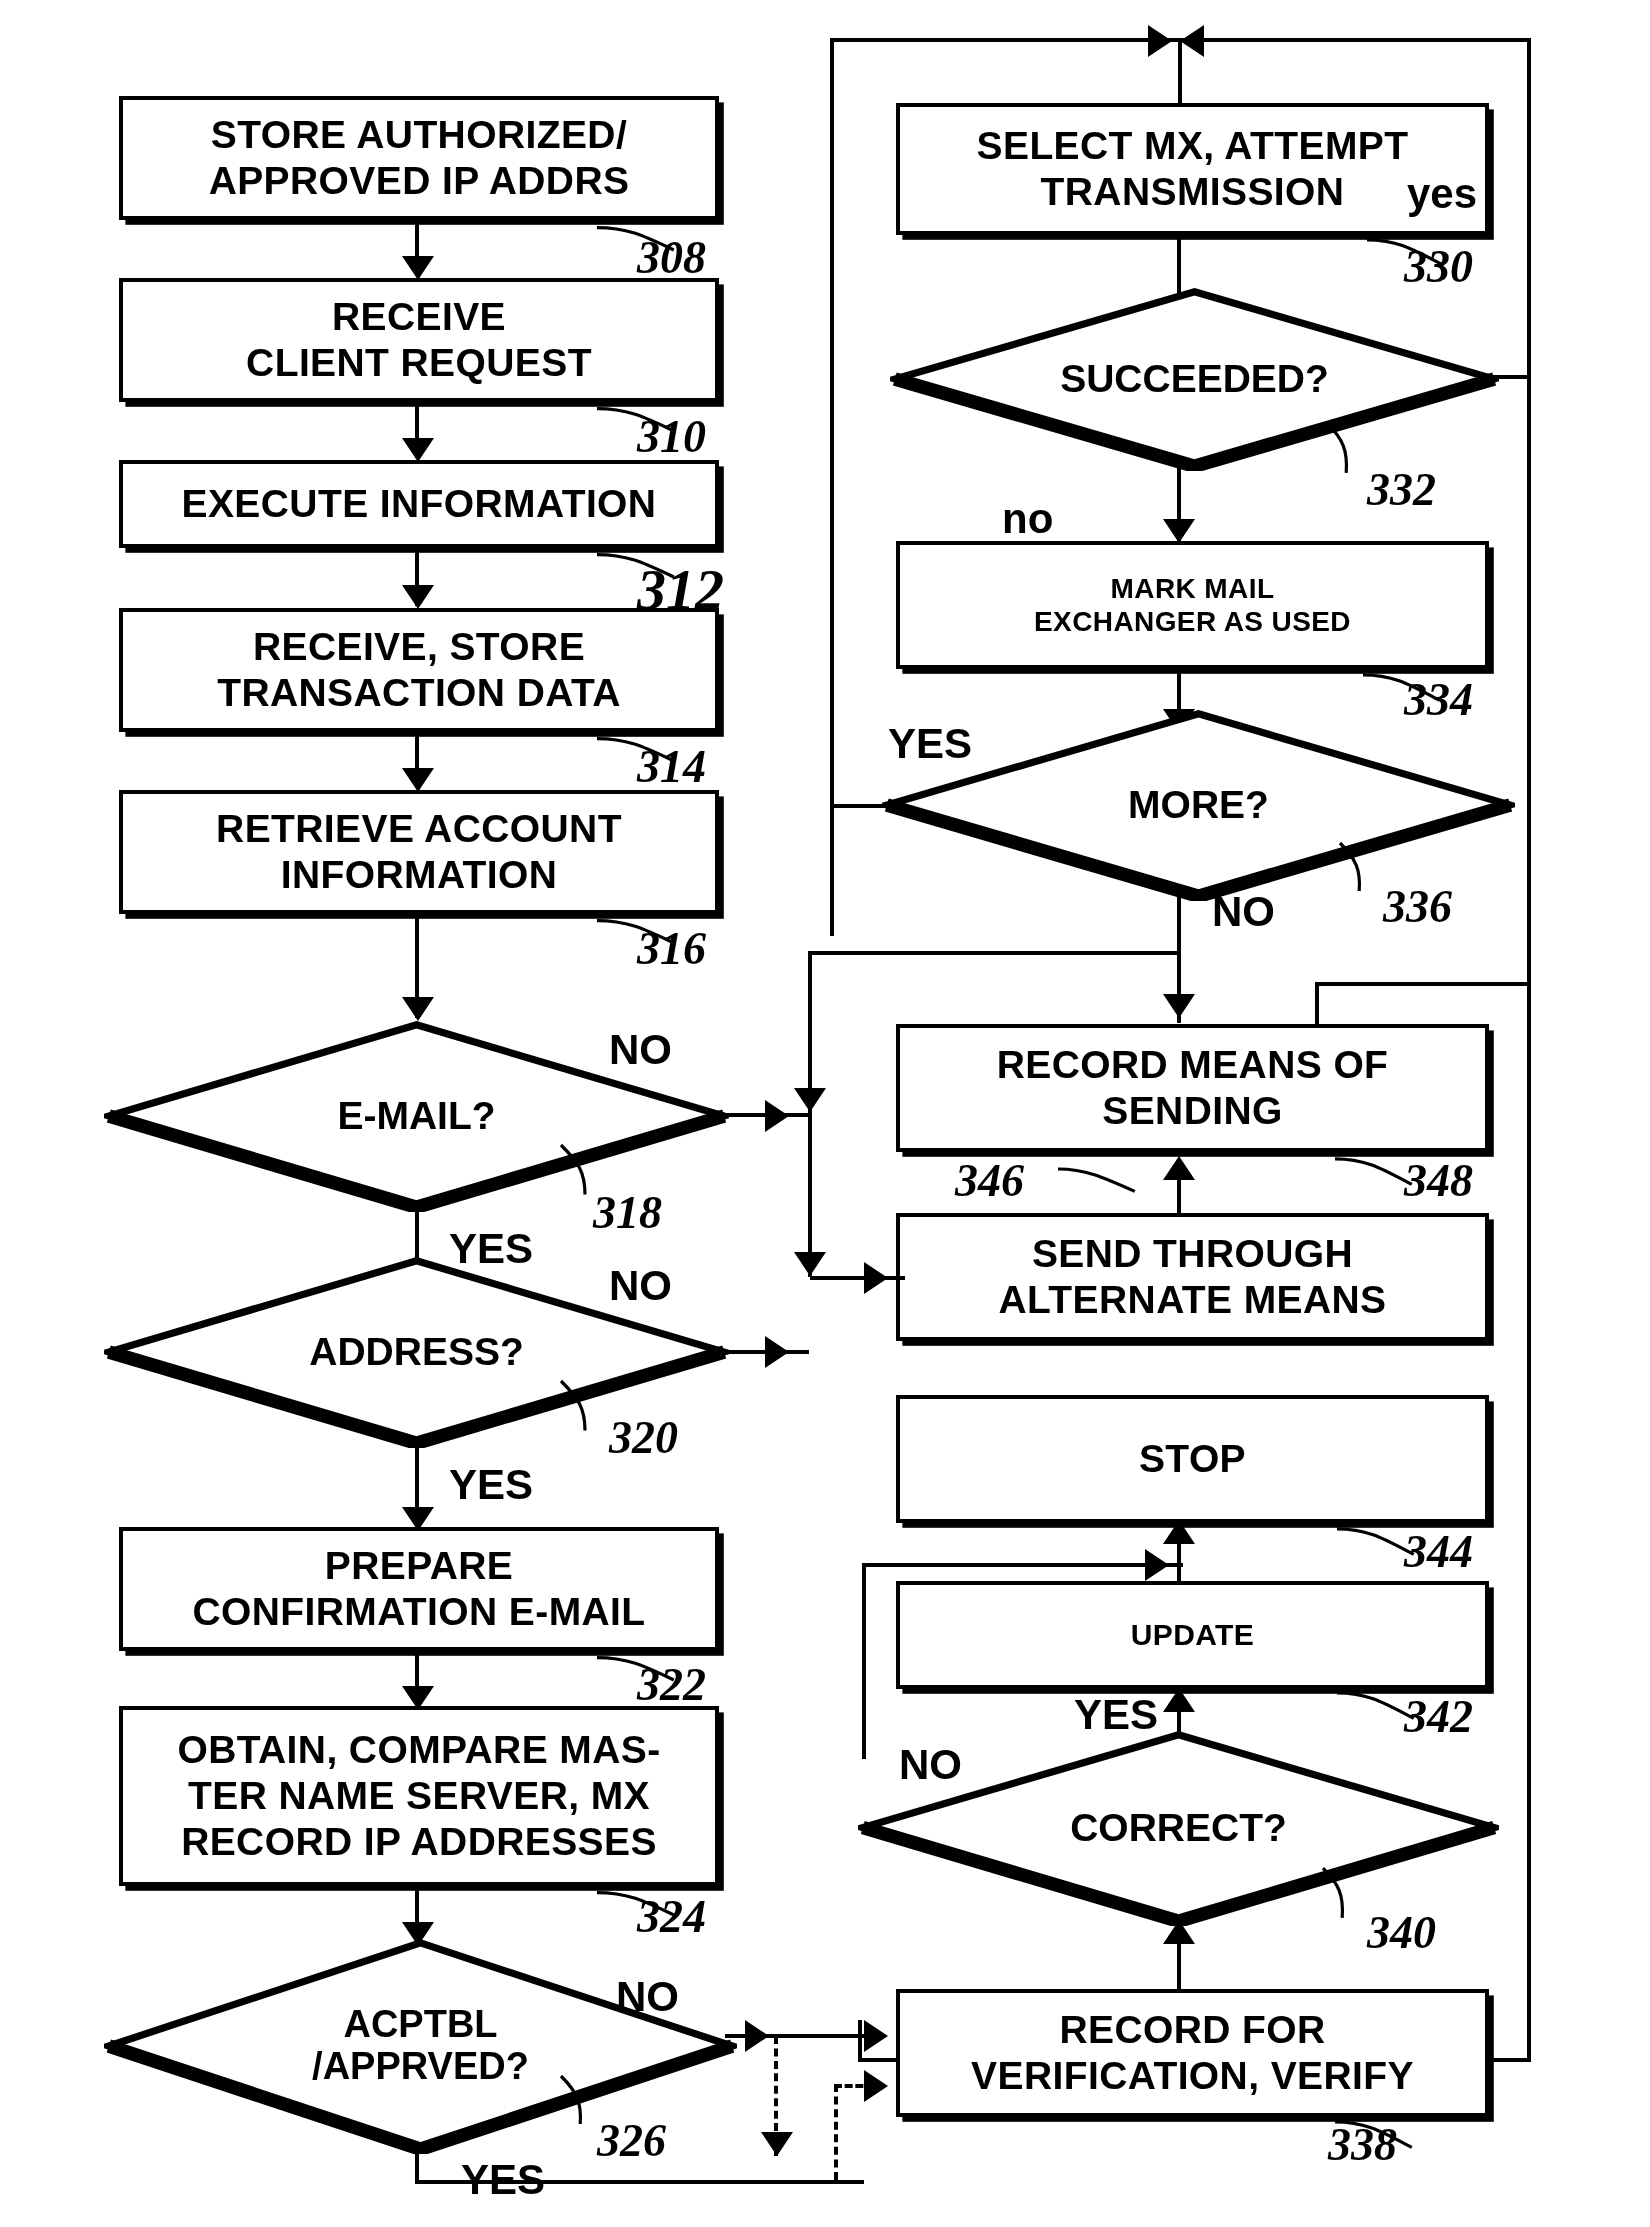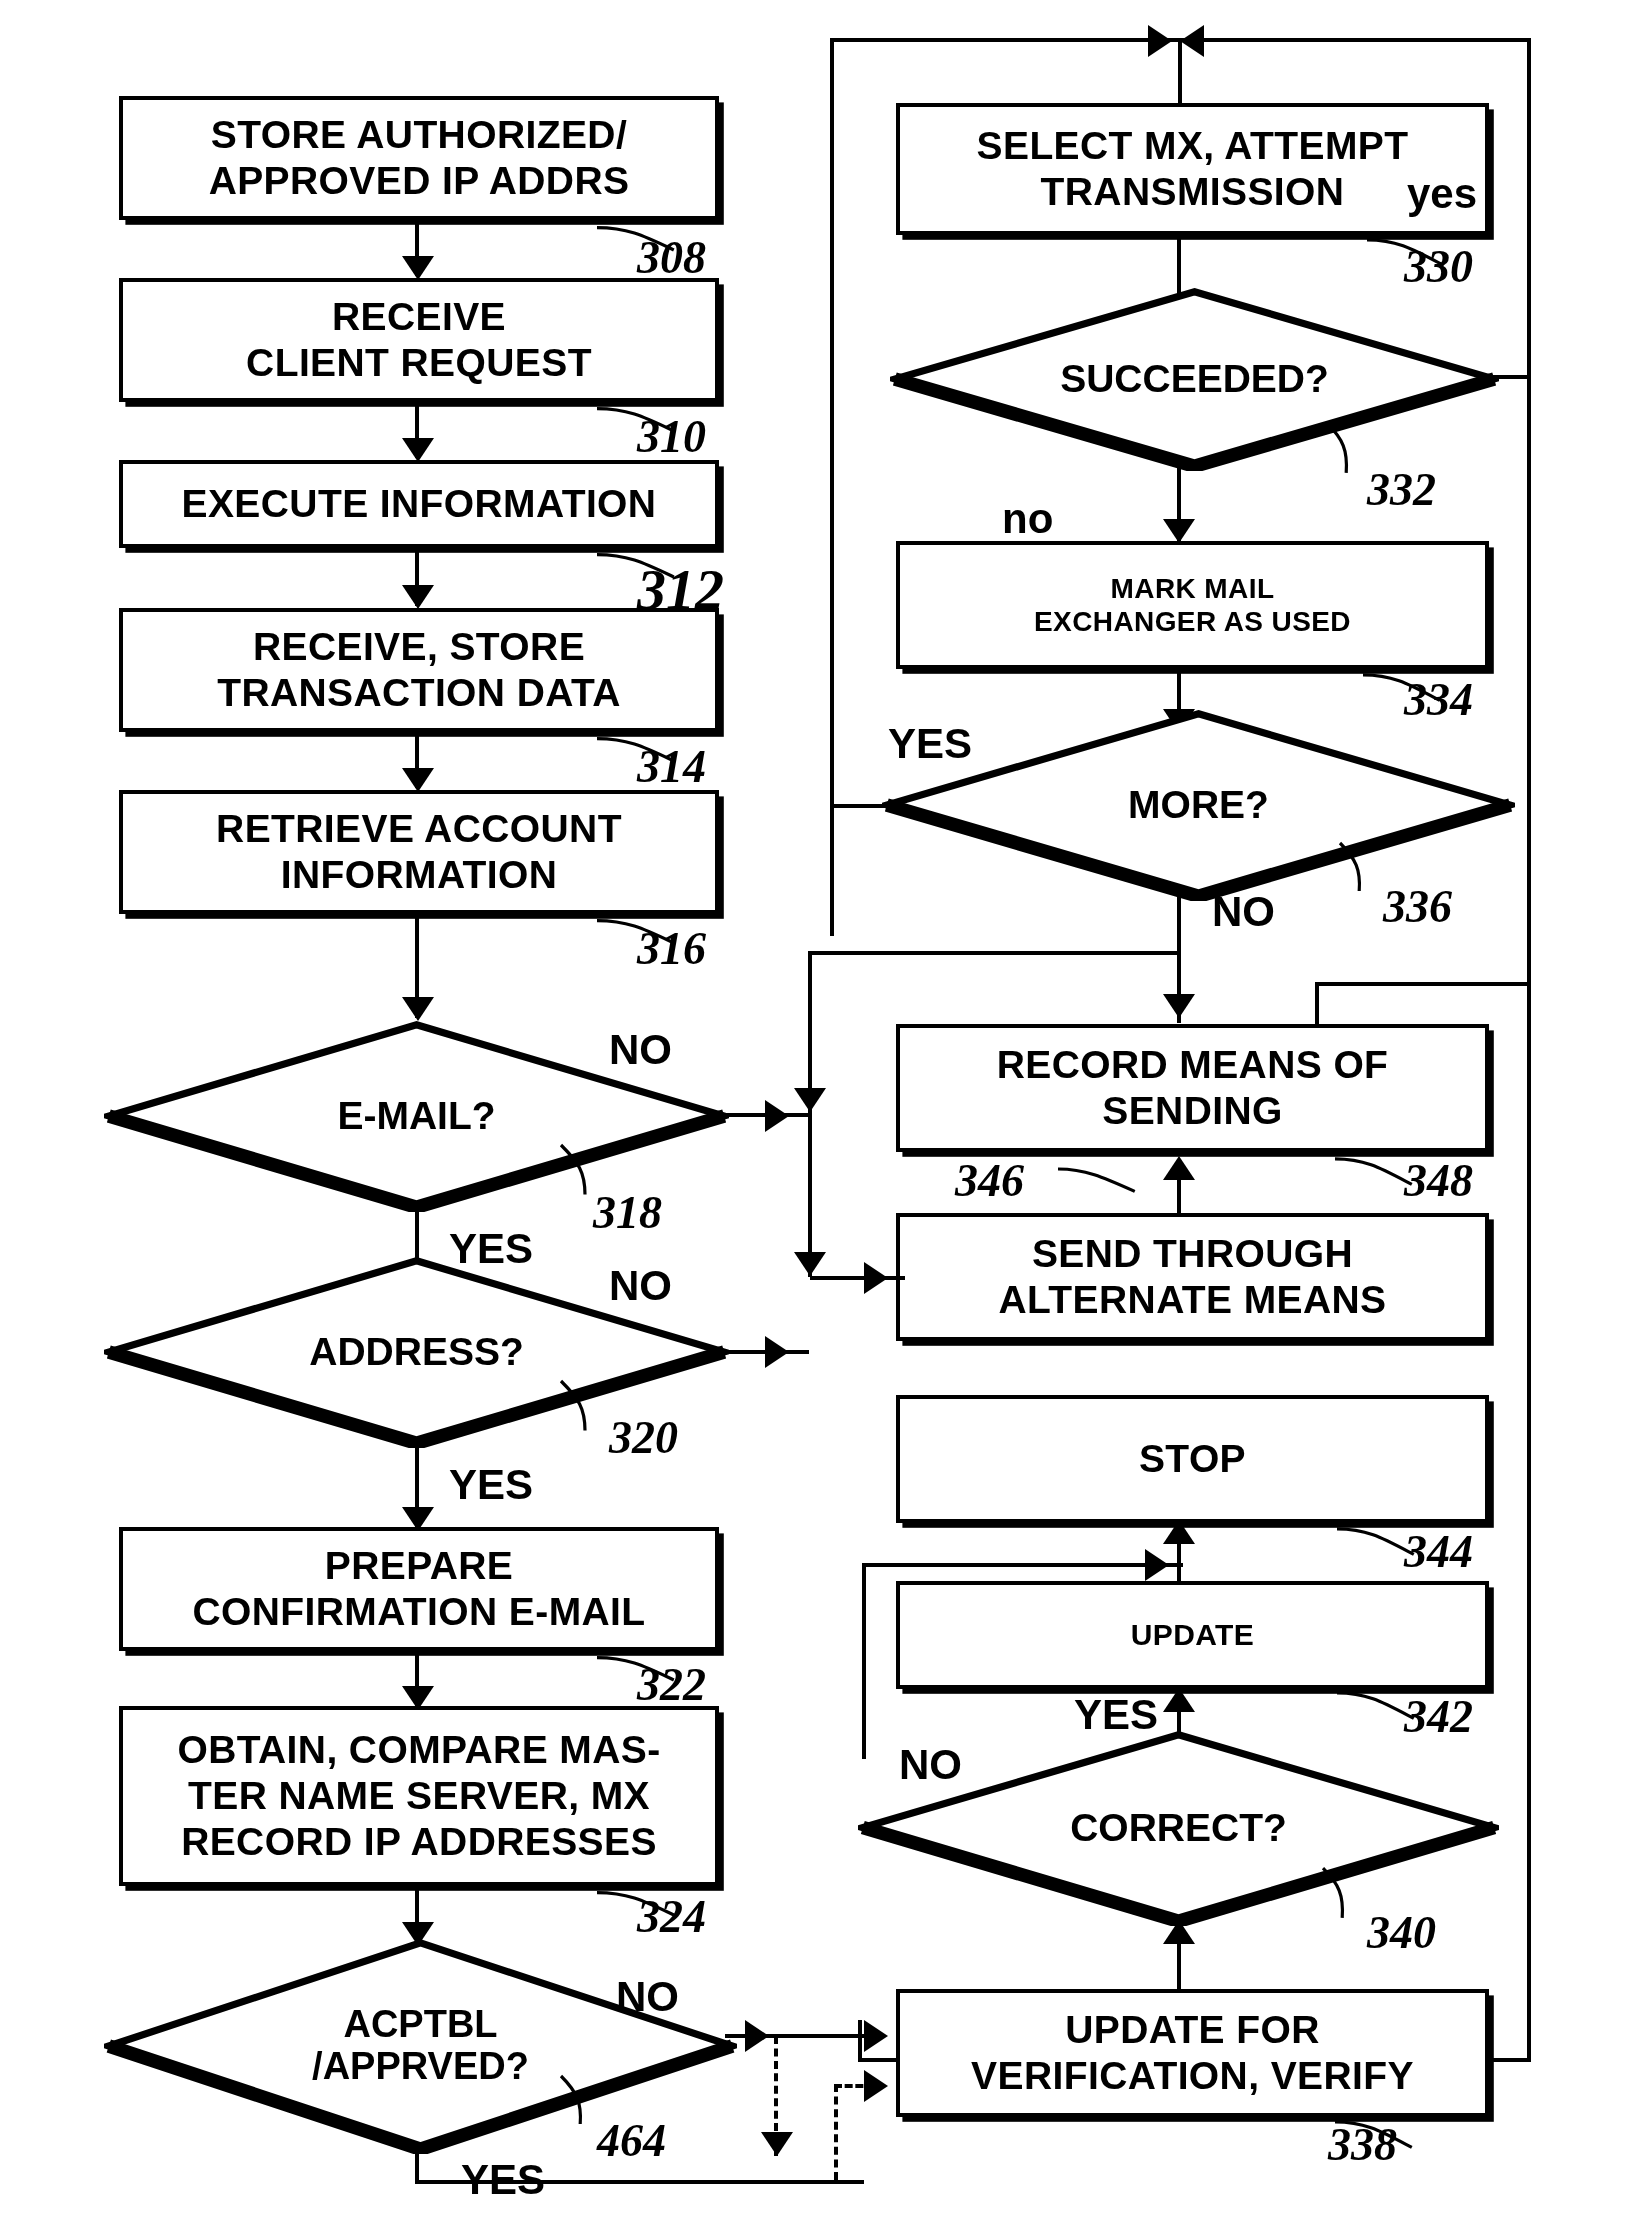--- a/index.html
+++ b/index.html
@@ -217,21 +217,21 @@
     <div class="dlabel" style="font-size:38px;">
       <span>ACPTBL</span>
       <span>/APPRVED?</span>
     </div>
   </div>
   <div class="leader" style="left:561px;top:2076px;">
     <svg width="64" height="56" viewBox="0 0 80 70">
         <path d="M0,0 C20,20 26,34 24,60" stroke="#000" stroke-width="4" fill="none"></path>
       </svg>
   </div>
-  <div class="refnum" style="left:597px;top:2114px;font-size:46px;">464</div>
+  <div class="refnum" style="left:597px;top:2114px;font-size:46px;">326</div>
   <div class="lbl" style="left:616px;top:1973px;font-size:42px;">NO</div>
   <div class="lbl" style="left:461px;top:2156px;font-size:42px;">YES</div>
 
   <div class="hl" style="left:725px;top:2034px;width:156px;"></div>
   <div class="ar ar-r" style="left:745px;top:2020px;"></div>
   <div class="ar ar-r" style="left:864px;top:2020px;"></div>
 
   <div class="dvl" style="left:774px;top:2036px;height:120px;"></div>
   <div class="ar ar-d" style="left:761px;top:2132px;"></div>
 
@@ -397,21 +397,21 @@
     <svg width="64" height="58" viewBox="0 0 80 72">
         <path d="M0,0 C20,20 26,34 24,62" stroke="#000" stroke-width="4" fill="none"></path>
       </svg>
   </div>
   <div class="refnum" style="left:1367px;top:1906px;font-size:46px;">340</div>
 
   <div class="vl" style="left:1177px;top:1924px;height:66px;"></div>
   <div class="ar ar-u" style="left:1163px;top:1920px;"></div>
 
   <div class="pbox" style="left:896px;top:1989px;width:593px;height:128px;font-size:39px;">
-    <span class="ln">UPDATE FOR</span>
+    <span class="ln">RECORD FOR</span>
     <span class="ln">VERIFICATION, VERIFY</span>
   </div>
   <div class="leader" style="left:1335px;top:2120px;">
     <svg width="88" height="34" viewBox="0 0 110 42">
         <path d="M0,2 C38,2 58,14 96,34" stroke="#000" stroke-width="4" fill="none"></path>
       </svg>
   </div>
   <div class="refnum" style="left:1328px;top:2118px;font-size:46px;">338</div>
 
 </div>

